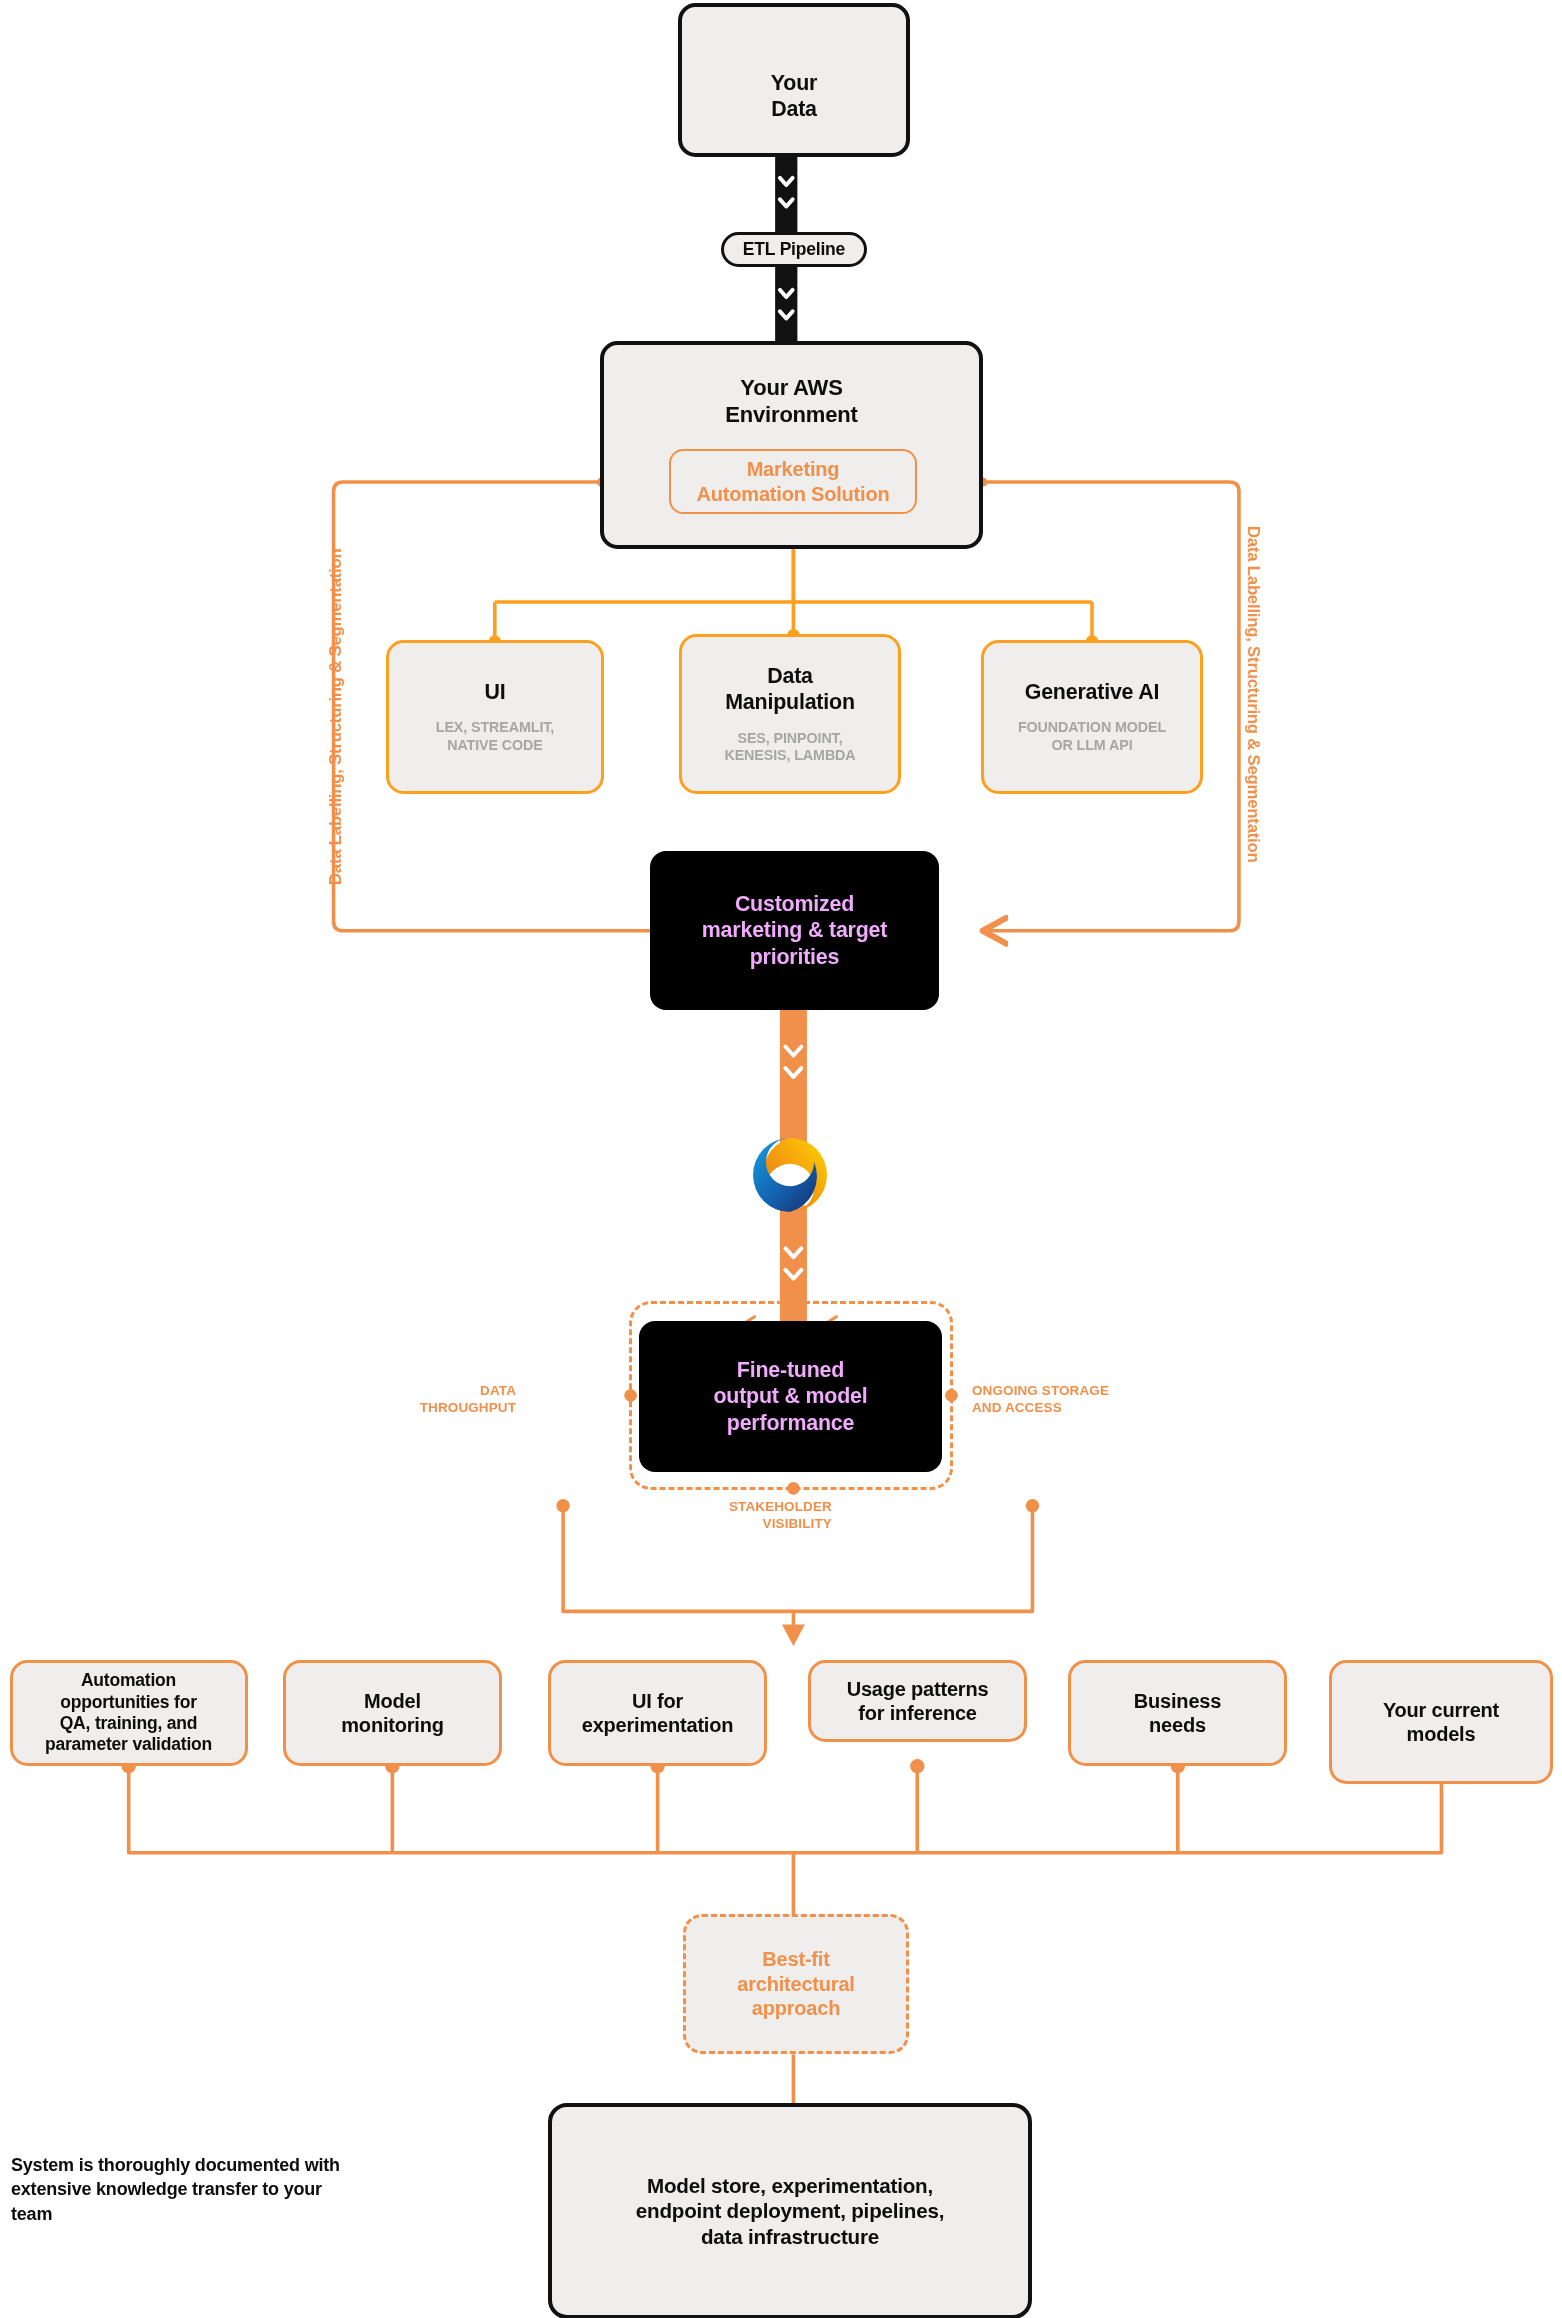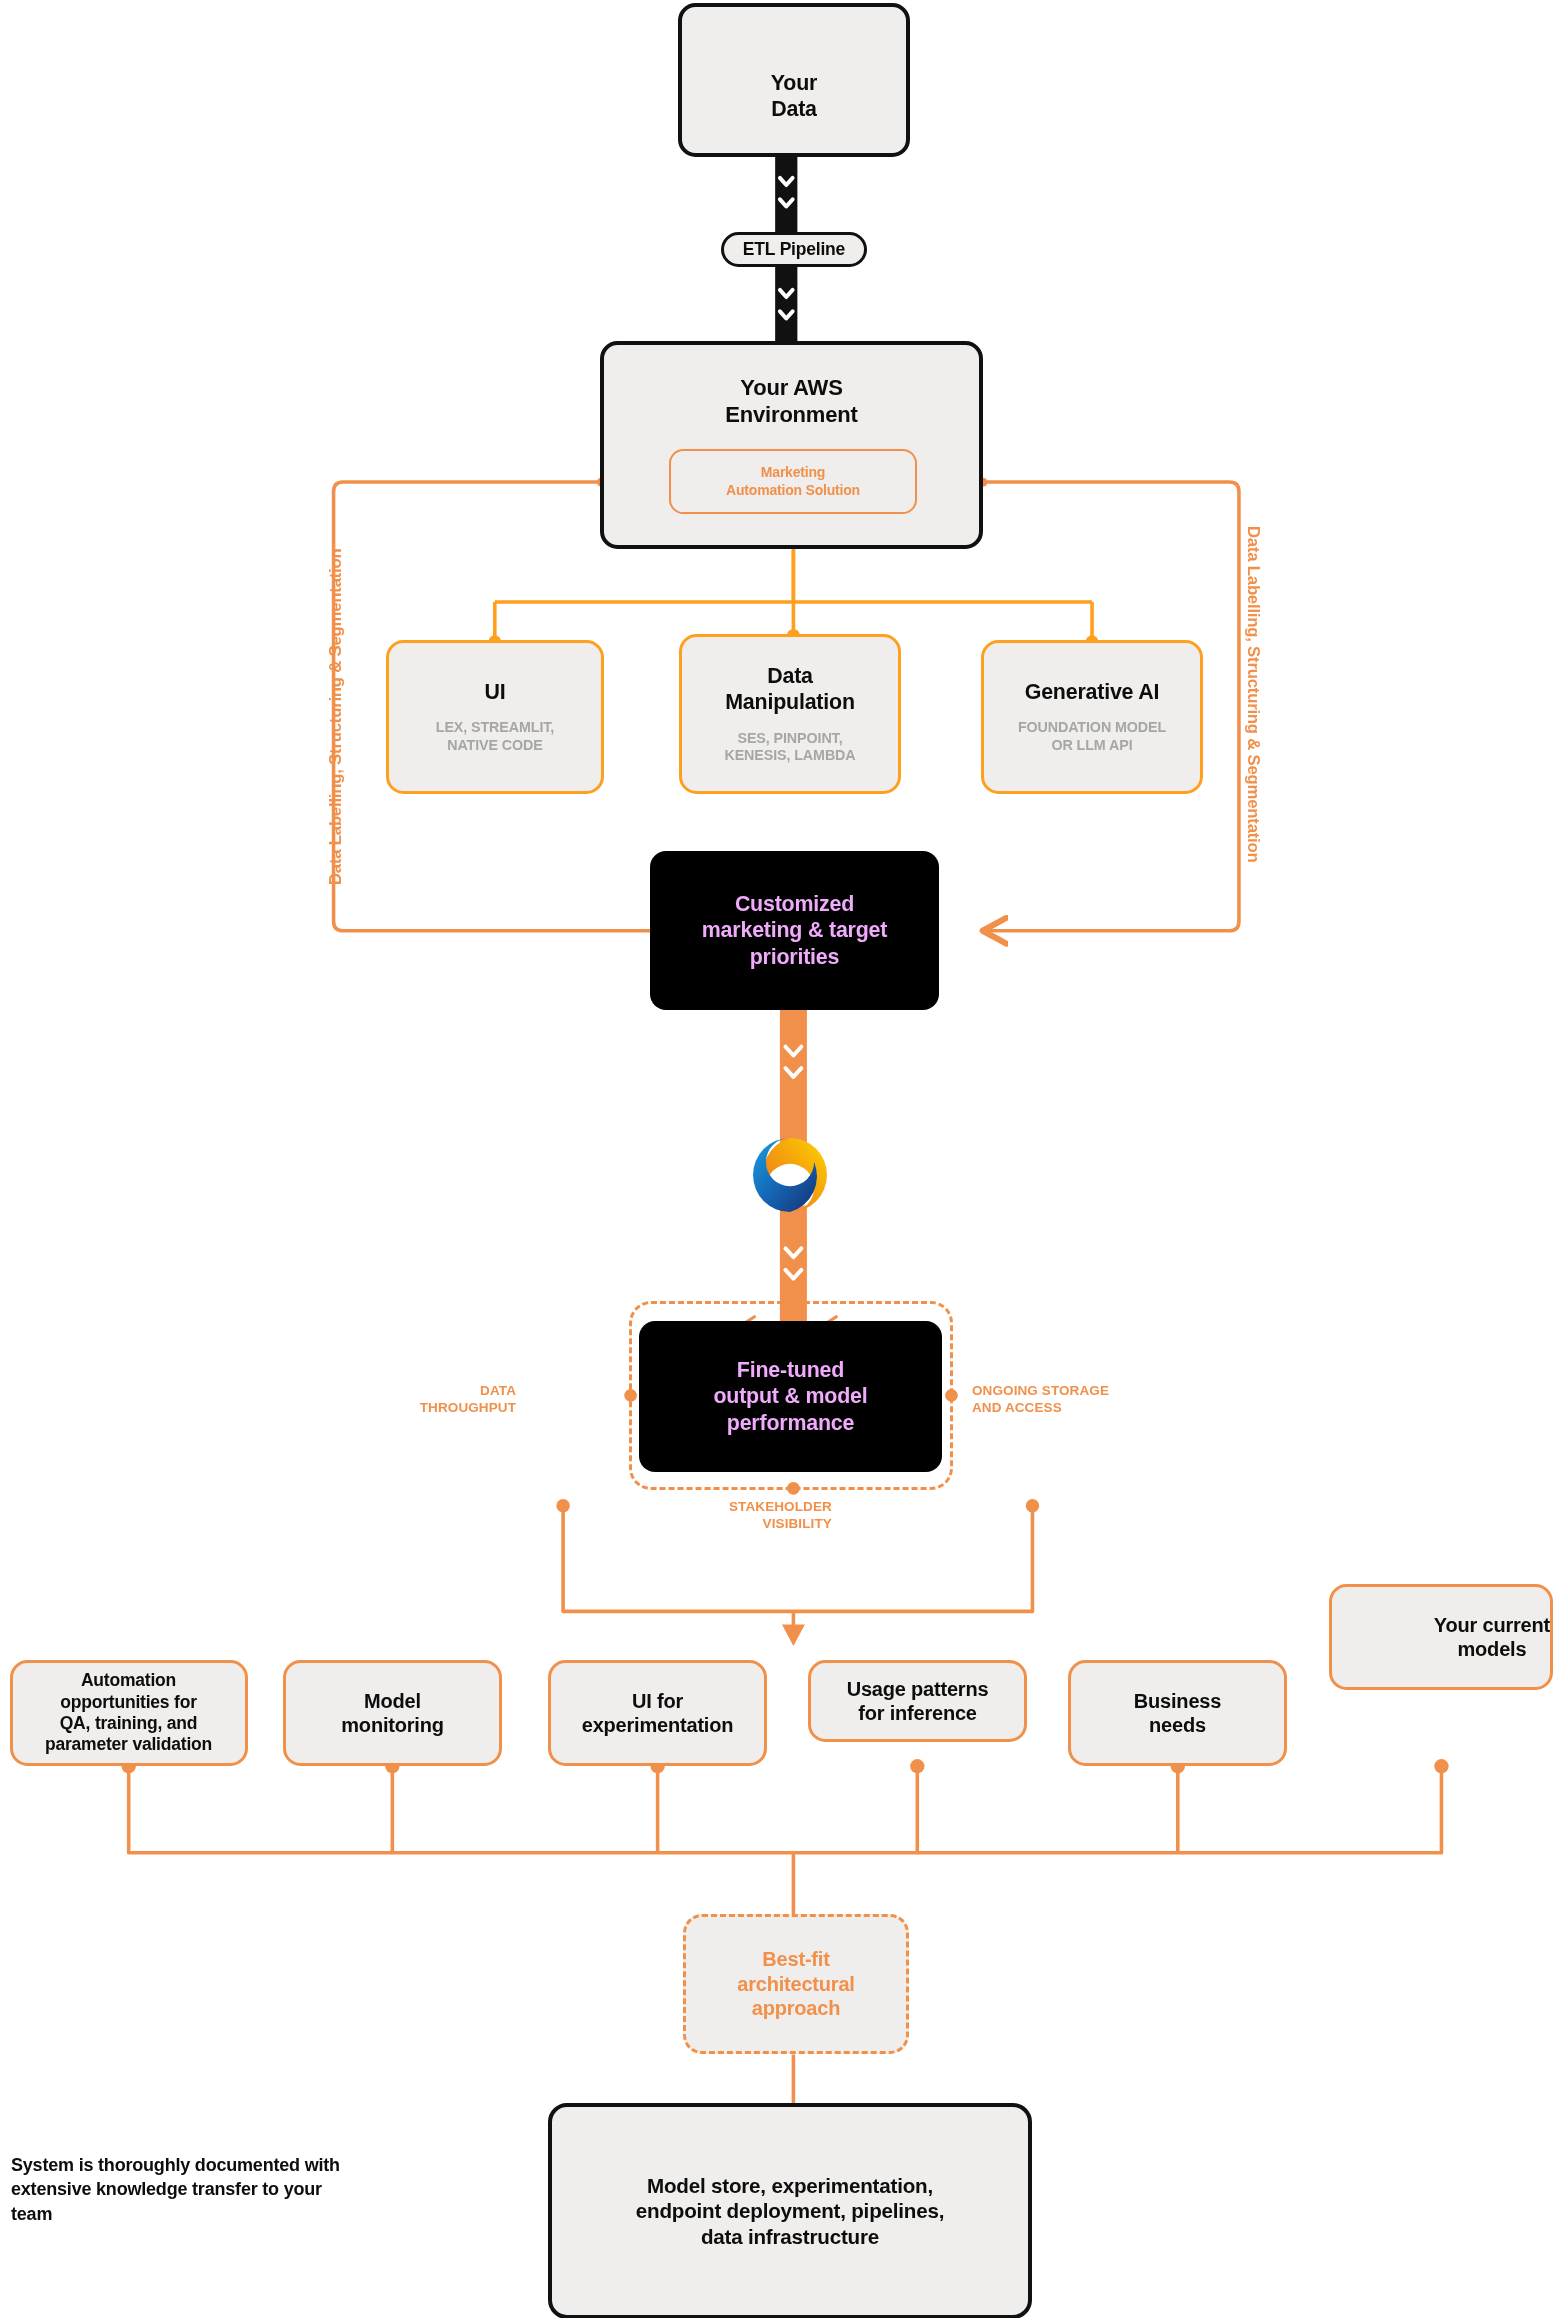--- a/index.html
+++ b/index.html
@@ -89,33 +89,33 @@
   #node-data-manip     { left: 679px;  top: 634px;  width: 222px;  height: 160px;  }
   #node-genai          { left: 981px; top: 640px;  width: 222px;  height: 154px;  }
   #node-customized     { left: 650px;  top: 851px; width: 289px;  height: 159px;  border-radius: 16px; }
   #node-finetuned      { left: 639px;  top: 1321px; width: 303px;  height: 151px;  border-radius: 16px; }
   #node-dashed-ft      { left: 629px;  top: 1301px; width: 324px;  height: 189px;  border-radius: 22px; }
   #node-b1             { left: 9.5px;   top: 1660px; width: 238px;  height: 106px;  }
   #node-b2             { left: 283px;  top: 1660px; width: 219px;  height: 106px;  }
   #node-b3             { left: 548px;  top: 1660px; width: 219px;  height: 106px;  }
   #node-b4             { left: 808px; top: 1660px; width: 219px;  height: 82px;  }
   #node-b5             { left: 1068px; top: 1660px; width: 219px;  height: 106px;  }
-  #node-b6             { left: 1329px; top: 1584px; width: 224px;  height: 106px; align-items: flex-end;  }
+  #node-b6             { left: 1329px; top: 1660px; width: 224px;  height: 124px;  }
   #node-bestfit        { left: 683px;  top: 1914px; width: 226px;  height: 140px;  border-radius: 19px; }
   #node-mlops          { left: 548px;  top: 2103px; width: 484px;  height: 216px;  border-radius: 19px;
                          border: 4px solid #111111; overflow: hidden; justify-content: flex-start;
                          padding: 0; background: #efeeec; }
   #mlops-body          { flex: 1; display:flex; align-items:center; justify-content:center; width:100%; padding: 0 16px; box-sizing: border-box;}
   #mlops-band          { width: 100%; background: #000000; color:#ffffff; font-weight:bold;
                          font-size: 24px; padding: 17.5px 0 20.6px; text-align:center; letter-spacing:-0.2px;}
 
   
   #node-your-data .title { font-size: 21.4px; margin-top: 32px; }
   #node-aws .title       { font-size: 22px; }
-  #node-mas .title       { font-size: 14px; }
+  #node-mas .title       { font-size: 20px; }
   #node-ui .title, #node-data-manip .title, #node-genai .title { font-size: 21.4px; }
   #node-ui .sub, #node-data-manip .sub, #node-genai .sub { font-size: 14.3px; }
   #node-customized .title{ font-size: 21.4px; }
   #node-finetuned .title { font-size: 21.4px; }
   #node-b1 .title        { font-size: 17.5px; }
   #node-b2 .title, #node-b3 .title, #node-b4 .title,
   #node-b5 .title, #node-b6 .title { font-size: 20px; }
   #node-bestfit .title   { font-size: 20px; }
   #mlops-body .title     { font-size: 20.6px; }
 

